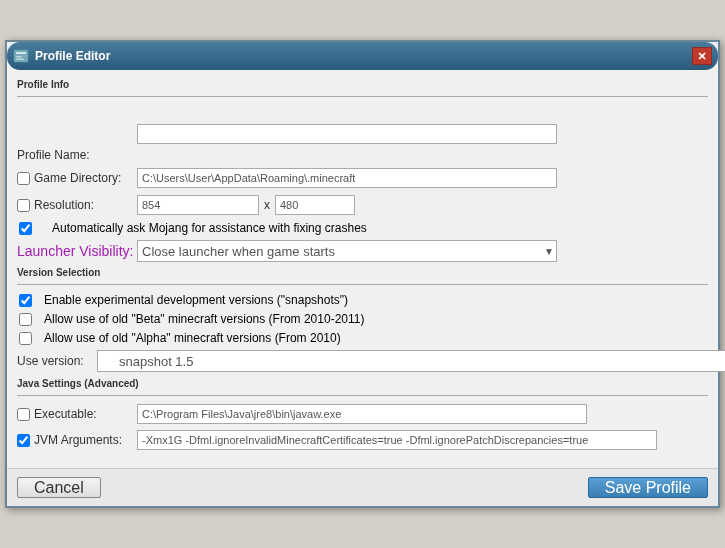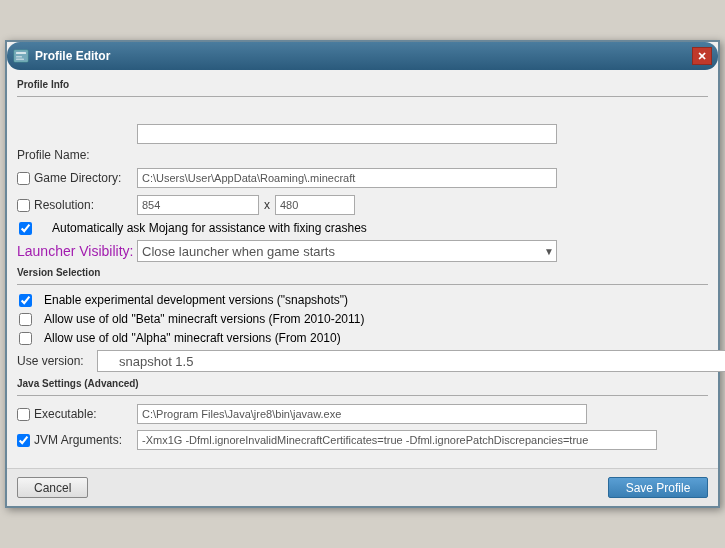--- a/index.html
+++ b/index.html
@@ -213,21 +213,21 @@
       padding: 8px 10px;
       background: #e8e8e8;
       border-top: 1px solid #ccc;
       margin-top: 4px;
     }
     .btn {
       height: 21px;
       padding: 0 16px;
       border: 1px solid #888;
       background: linear-gradient(to bottom, #f5f5f5, #ddd);
-      font-size: 12px;
+      font-size: 16px;
       cursor: pointer;
       color: #333;
       border-radius: 2px;
     }
     .btn-save {
       background: linear-gradient(to bottom, #5a9fd4, #3a7fb4);
       color: white;
       border: 1px solid #2a6a9a;
       min-width: 100px;
     }

